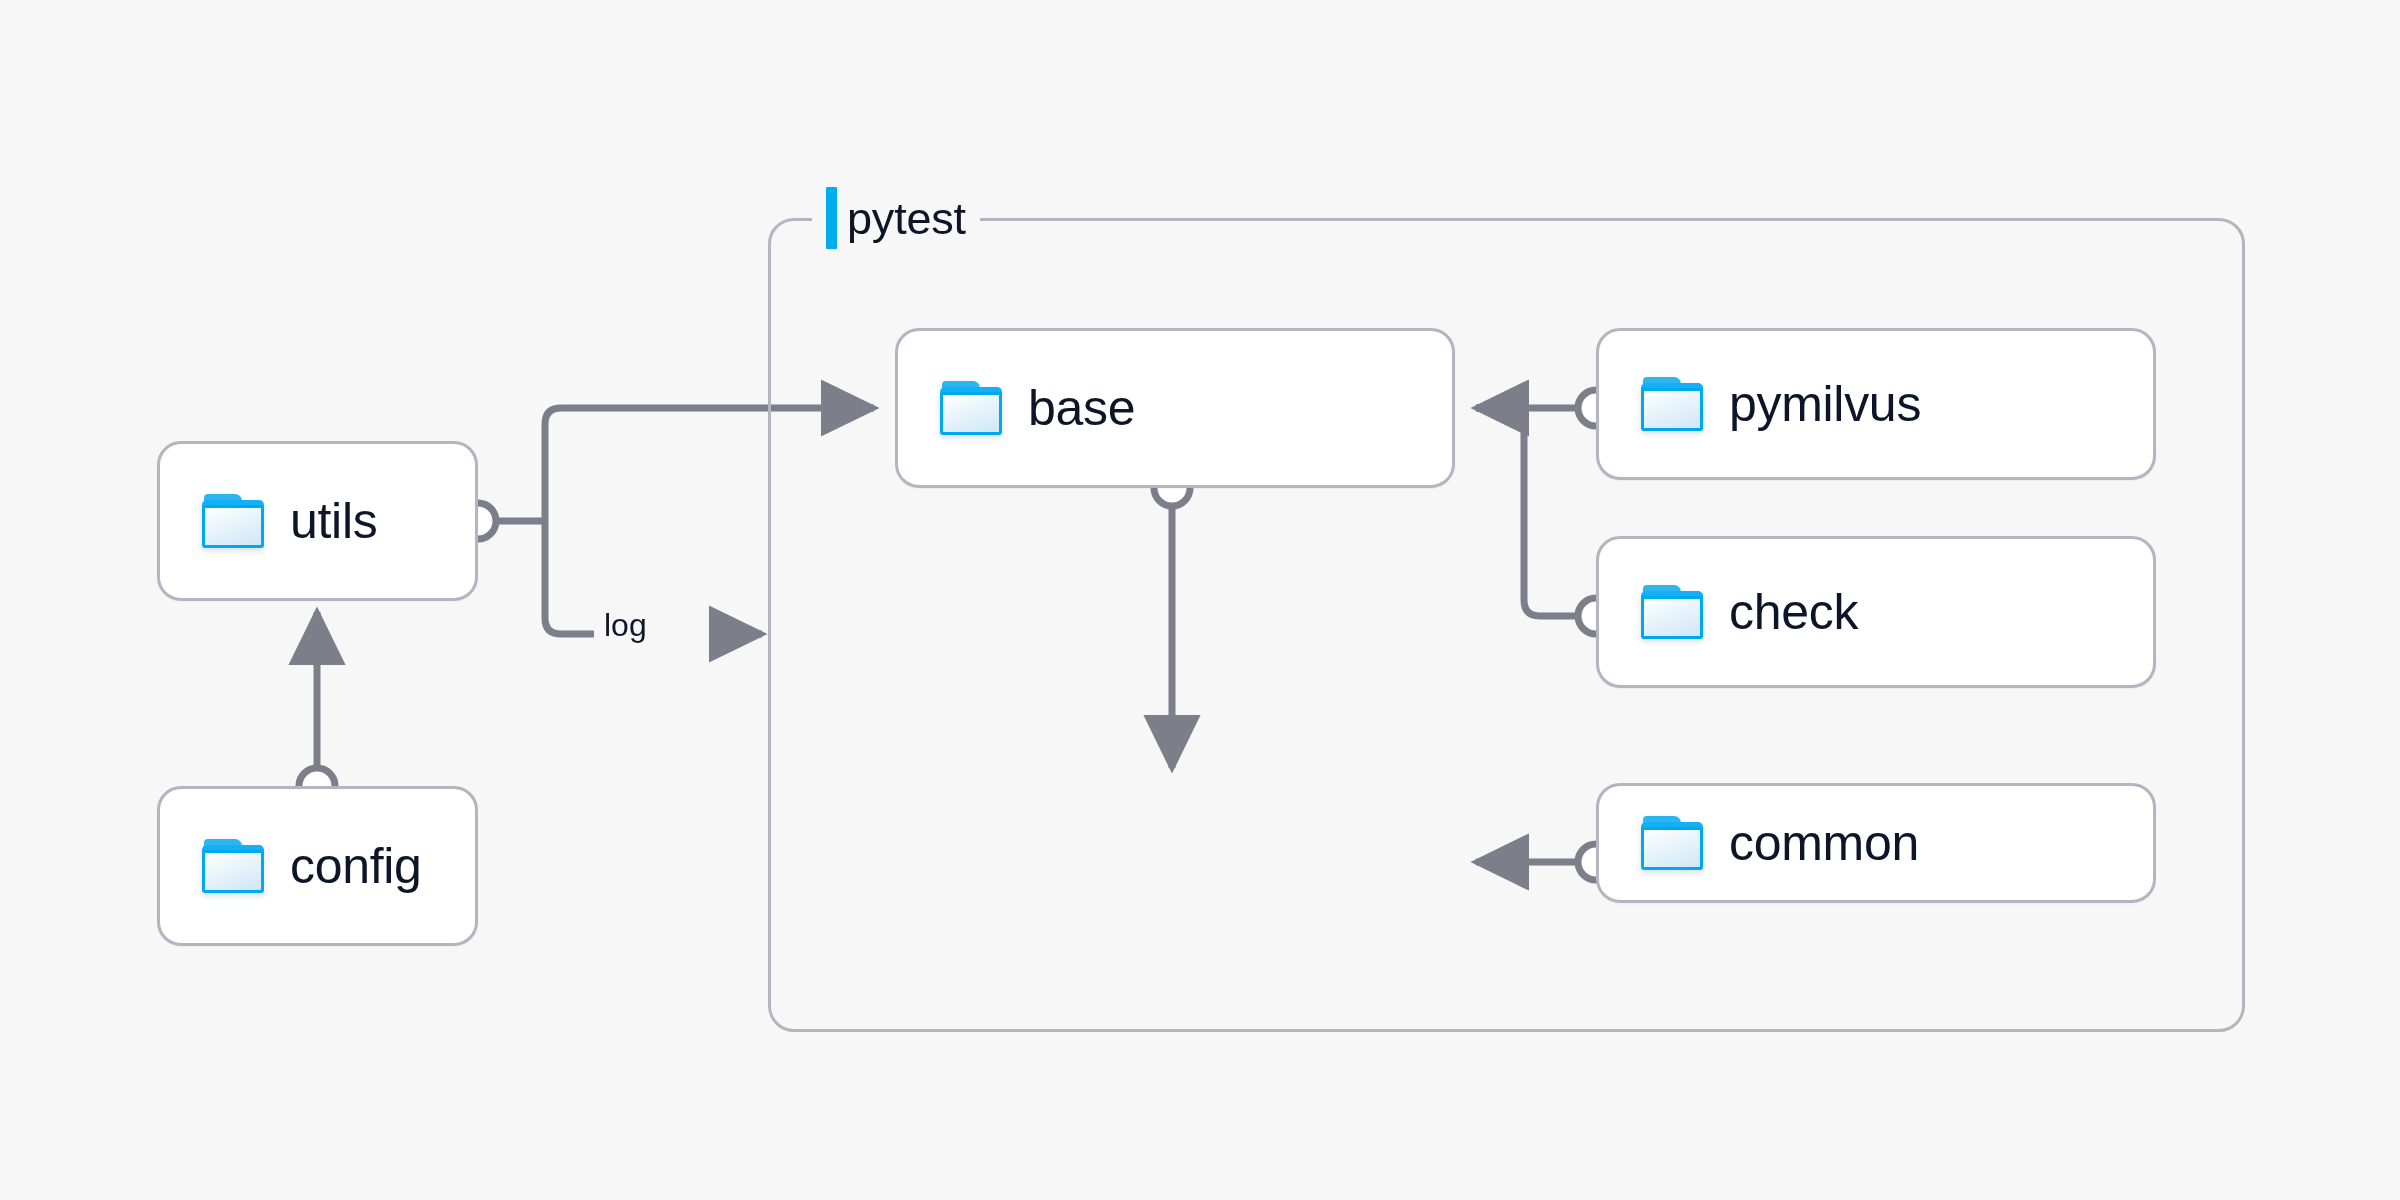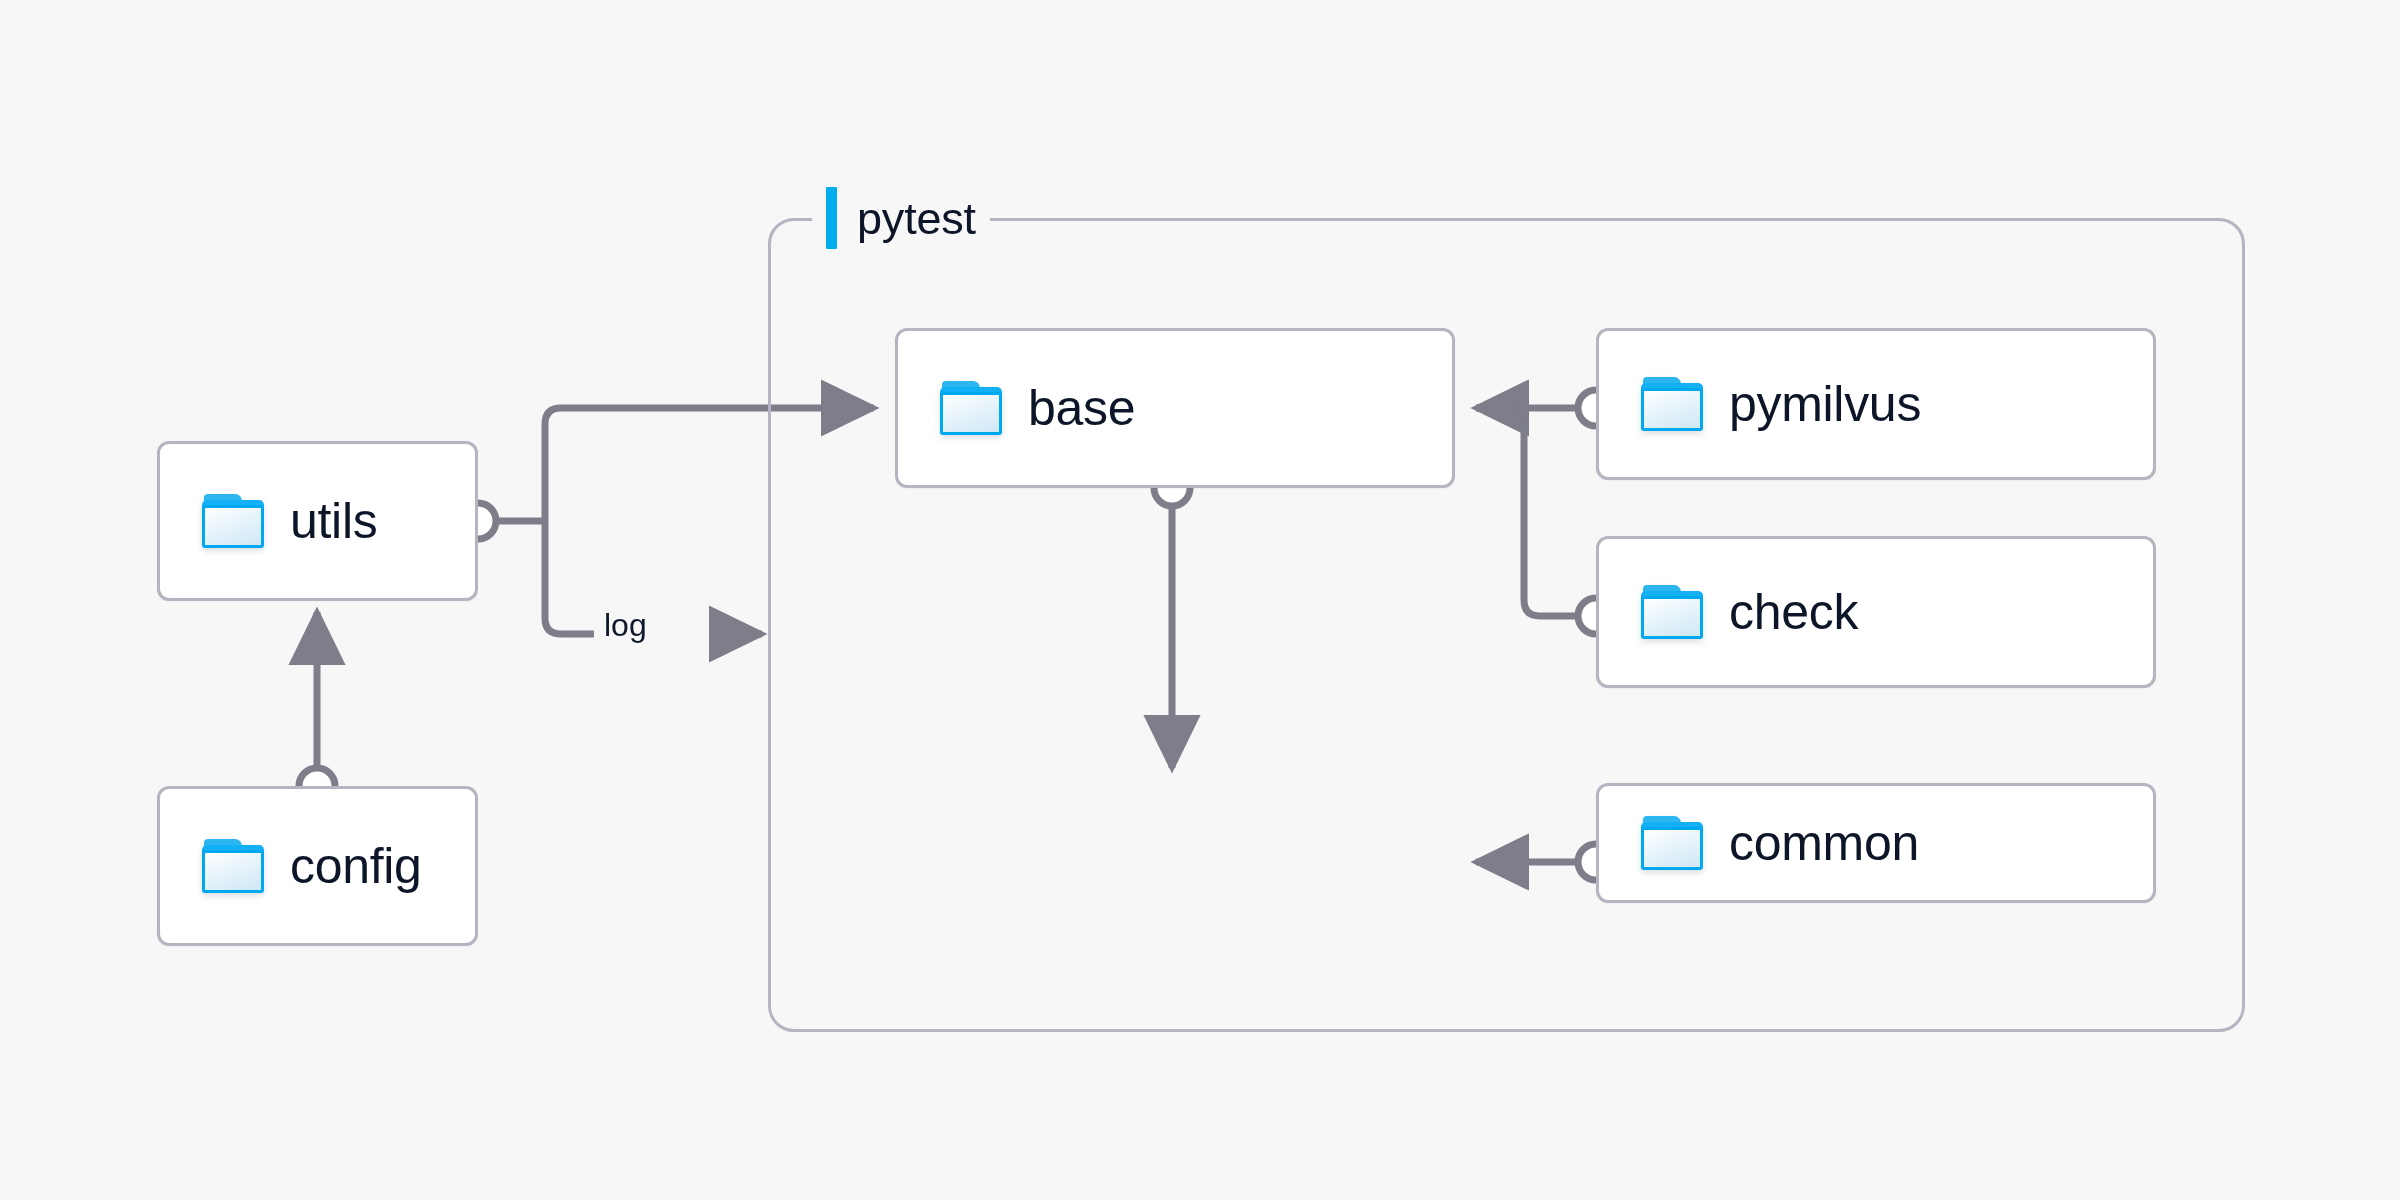--- a/index.html
+++ b/index.html
@@ -34,21 +34,21 @@
     position: absolute;
     box-sizing: border-box;
     border: 3px solid #b5b4c0;
     border-radius: 26px;
     background: transparent;
   }
   .group-label {
     position: absolute;
     display: flex;
     align-items: center;
-    gap: 20px;
+    gap: 10px;
     background: #f7f7f8;
     padding: 0 14px;
     height: 62px;
   }
   .group-label .bar {
     width: 11px;
     height: 62px;
     background: #00aeef;
     border-radius: 1px;
     flex: 0 0 auto;
@@ -60,21 +60,21 @@
     line-height: 1;
     white-space: nowrap;
   }
 
   
   .node {
     position: absolute;
     box-sizing: border-box;
     background: #ffffff;
     border: 3px solid #b5b4c0;
-    border-radius: 12px;
+    border-radius: 24px;
     display: flex;
     align-items: center;
     box-shadow: 0 1px 2px rgba(20,20,40,0.04);
   }
   .node .node-label {
     font-size: 50px;
     color: #0d1628;
     letter-spacing: -0.3px;
     line-height: 1;
     white-space: nowrap;

